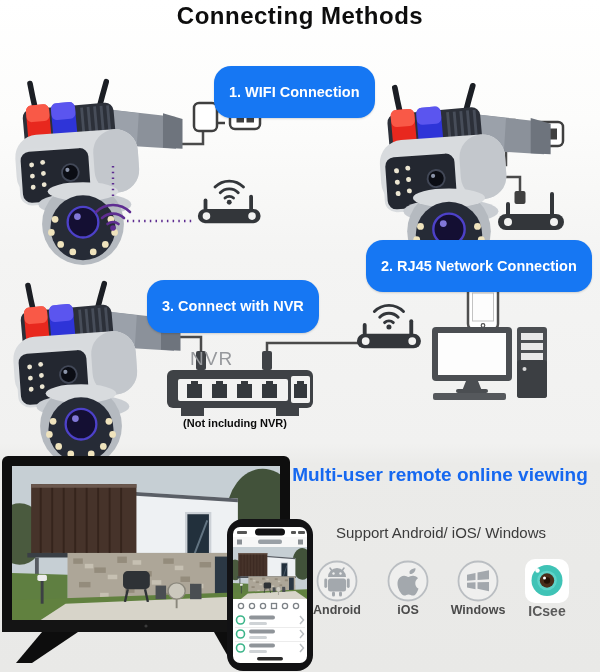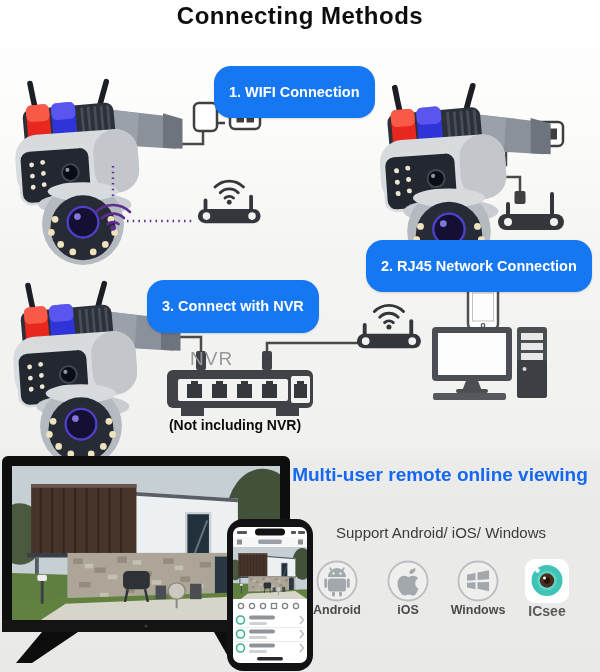--- a/index.html
+++ b/index.html
@@ -6,21 +6,21 @@
   #canvas{
     position:relative;width:600px;height:672px;overflow:hidden;
     font-family:"Liberation Sans","DejaVu Sans",sans-serif;
     background:linear-gradient(180deg,#ffffff 0%,#fcfcfb 18%,#f4f4f3 38%,#f1f1f0 66%,#ebebe9 69%,#e9e9e7 100%);
   }
   .txt{position:absolute;z-index:2;}
   .title{left:0;top:2px;width:600px;text-align:center;font-size:24px;font-weight:800;color:#0d0d0d;letter-spacing:.5px;}
   .pill{position:absolute;z-index:2;background:#1677f3;color:#fff;font-weight:bold;font-size:14.5px;
         border-radius:17px;padding:11px 15px;line-height:30px;white-space:nowrap;box-shadow:0 1px 2px rgba(0,0,0,.15);}
   .nvr-label{left:190px;top:348px;font-size:19px;color:#96989c;letter-spacing:1px;}
-  .nvr-note{left:118px;top:417px;width:234px;text-align:center;font-size:14px;font-weight:800;color:#0c0c0c;}
+  .nvr-note{left:118px;top:417px;width:234px;text-align:center;font-size:11px;font-weight:800;color:#0c0c0c;}
   .head-blue{left:281px;top:464px;width:318px;text-align:center;font-size:19px;font-weight:800;color:#1668f0;}
   .sub-gray{left:300px;top:524px;width:282px;text-align:center;font-size:15px;color:#3b3b3b;}
   .plat-label{position:absolute;z-index:2;width:80px;text-align:center;font-size:12.5px;font-weight:bold;color:#4b4b4b;}
   svg.art{position:absolute;left:0;top:0;z-index:1;}
 </style>
 </head>
 <body>
 
 <div id="canvas">
 

